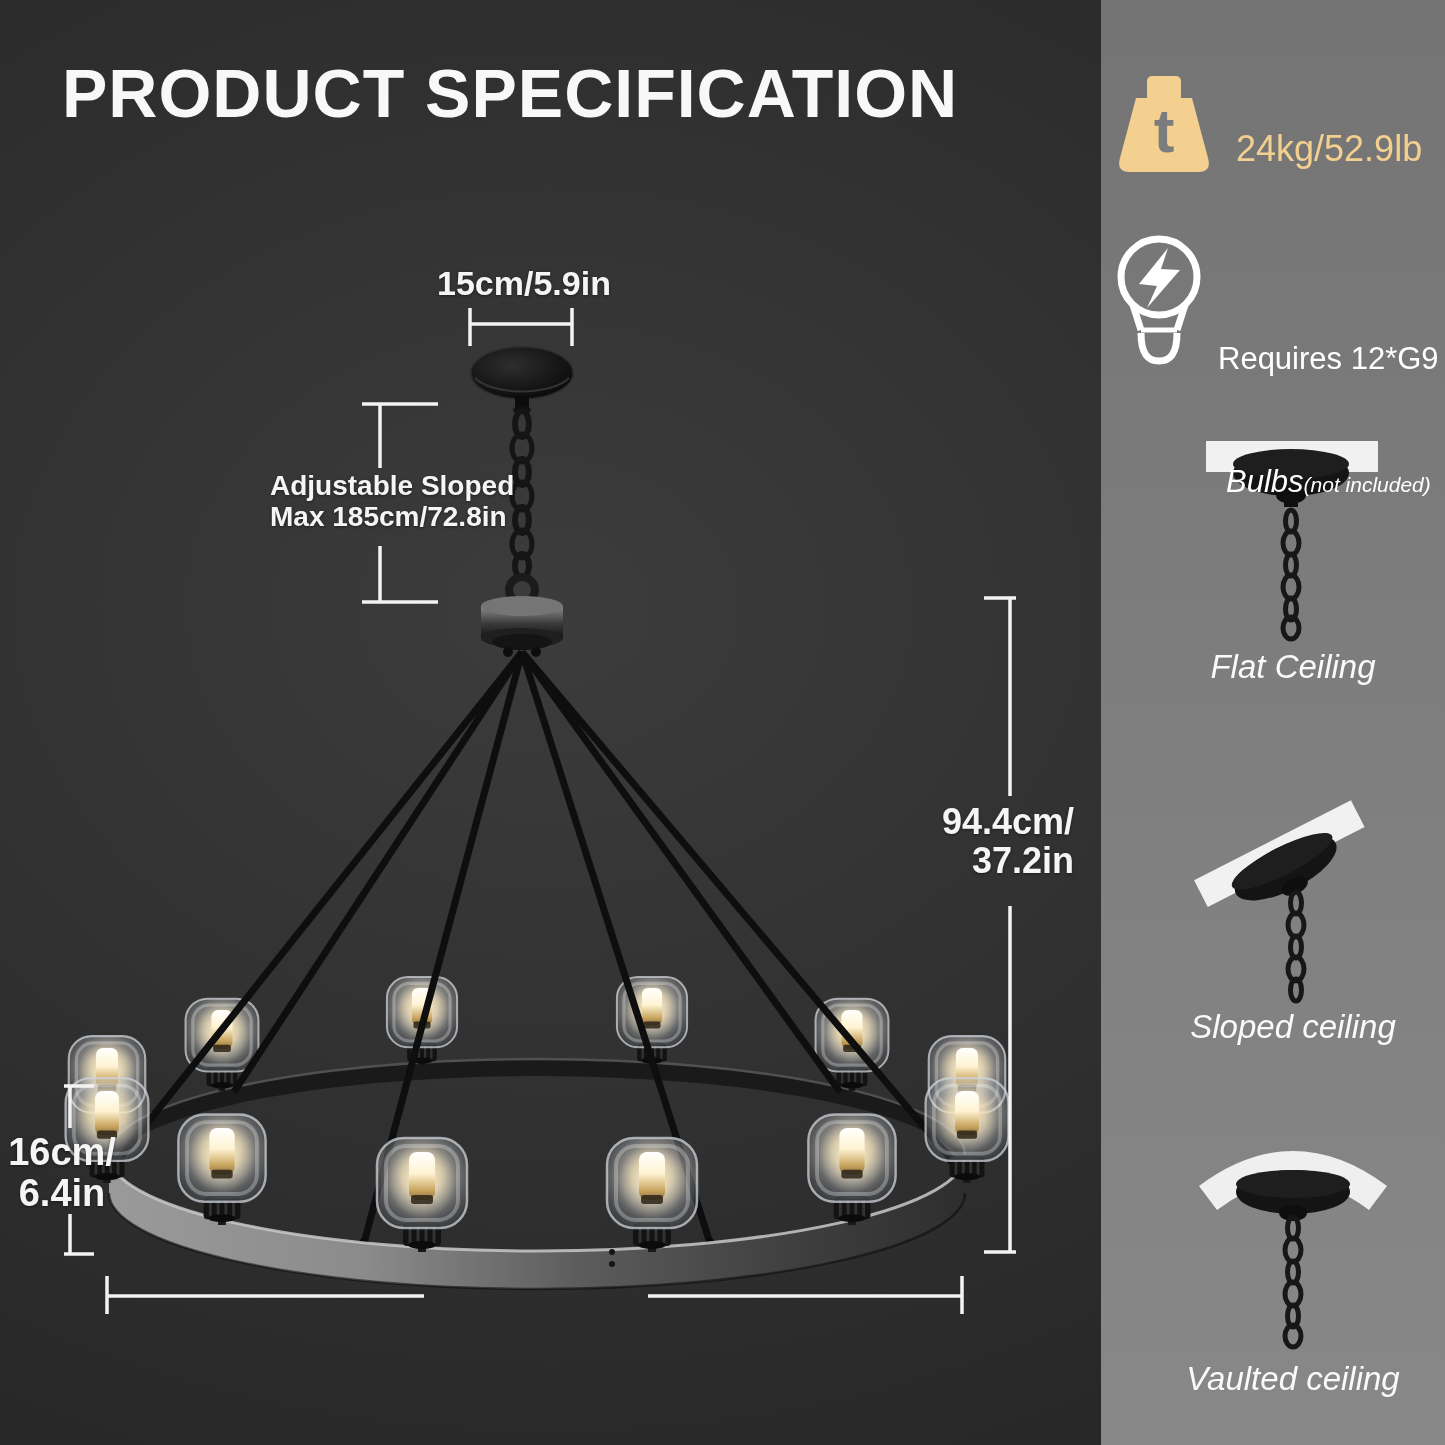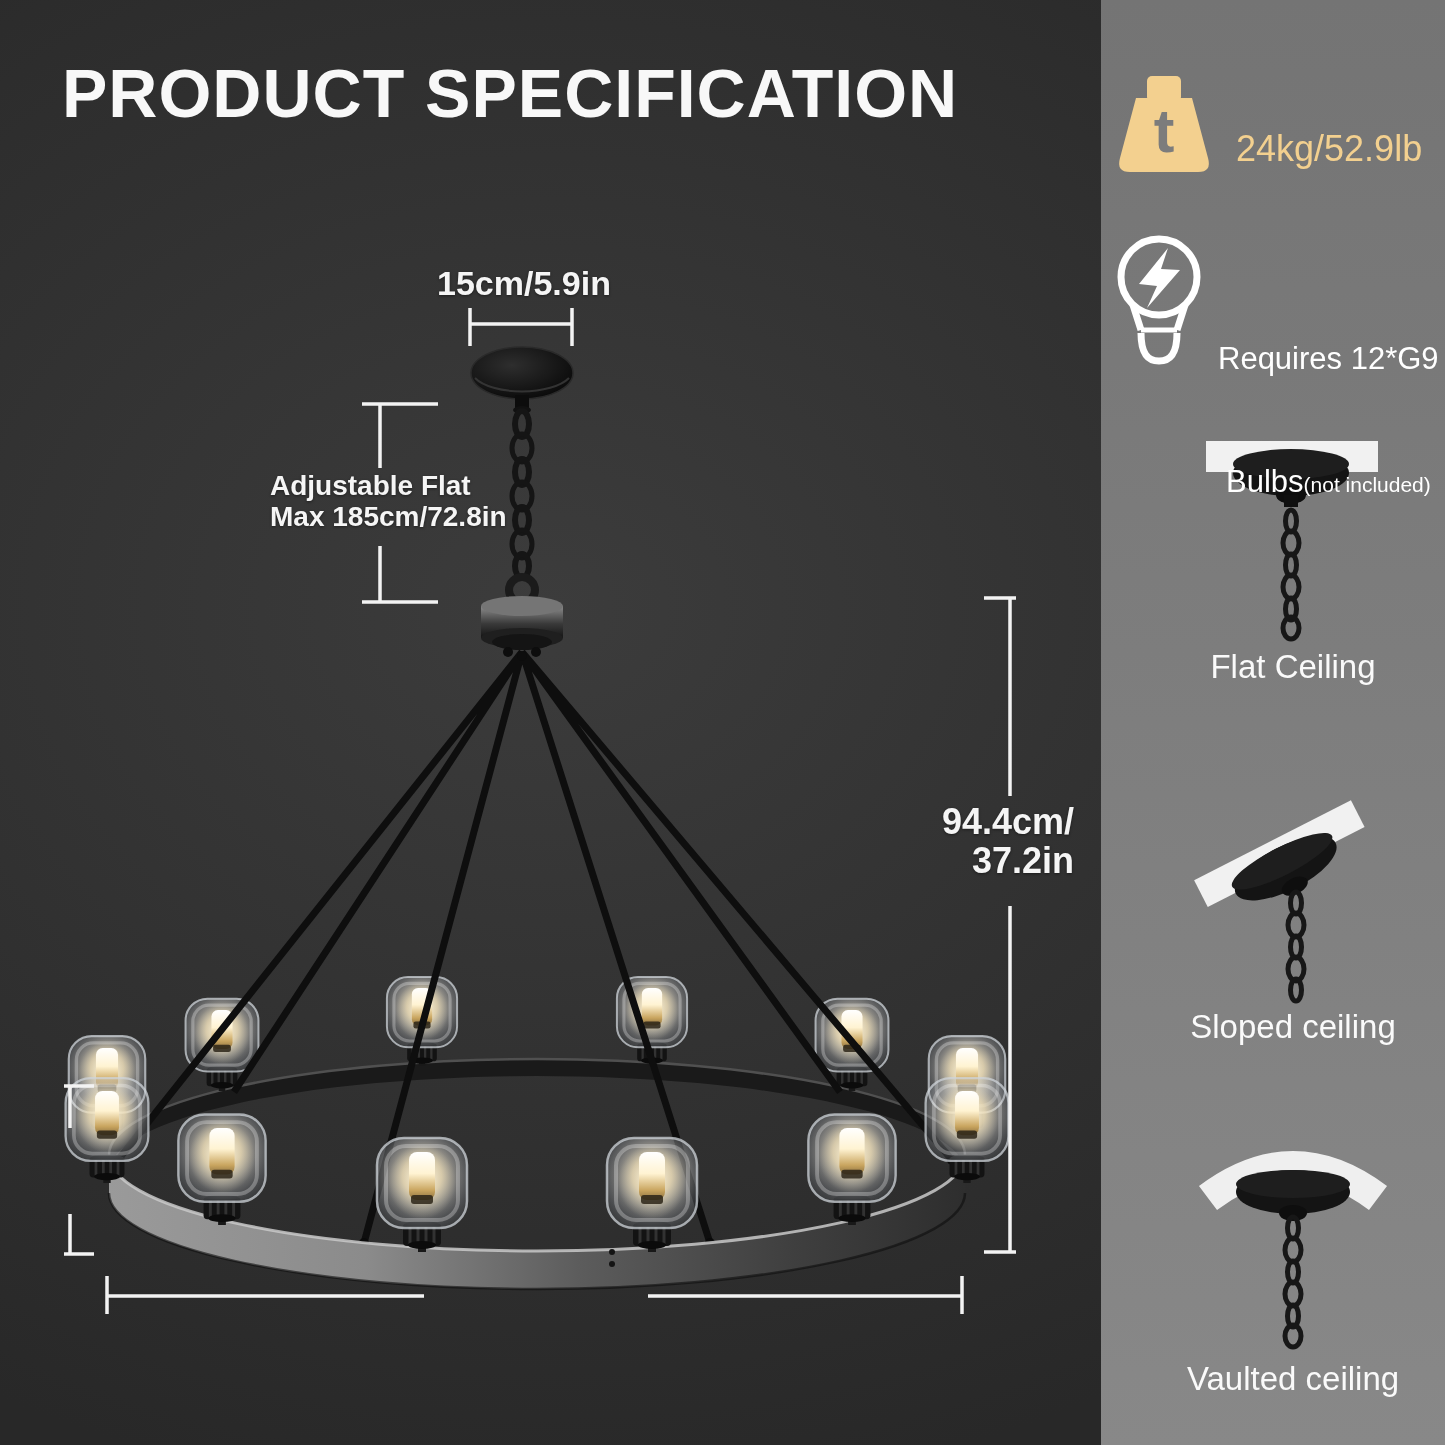--- a/index.html
+++ b/index.html
@@ -23,25 +23,25 @@
   }
   .dim-canopy{left:524px;top:264px;font-size:34px;transform:translateX(-50%);}
   .dim-chain{left:270px;top:470px;font-size:28px;line-height:31px;}
   .dim-height{left:1008px;top:802px;font-size:36px;line-height:39px;text-align:right;transform:translateX(-50%);}
   .dim-ring{left:62px;top:1132px;font-size:38px;line-height:41px;text-align:center;transform:translateX(-50%);}
   .dim-diameter{left:534px;top:1274px;font-size:40px;transform:translateX(-50%);}
   .weight-value{
     position:absolute;left:1236px;top:108px;font-size:36px;color:#f3d08f;white-space:nowrap;margin-top:20px;
   }
   .bulb-text{position:absolute;left:1218px;top:256px;color:#ffffff;font-size:31px;line-height:41px;white-space:pre;}
-  .bulb-line2{padding-left:8px;}
+  .bulb-line2{padding-left:8px;font-style:italic;}
   .bulb-note{font-size:21px;}
   .mount-label{
     position:absolute;left:1293px;transform:translateX(-50%);
-    color:#fafafa;font-size:33px;white-space:nowrap;
+    color:#fafafa;font-size:33px;white-space:nowrap;font-style:italic;
   }
   .mount-flat{top:648px;}
   .mount-sloped{top:1008px;}
   .mount-vaulted{top:1360px;}
   .weight-glyph{
     position:absolute;left:1134px;top:96px;width:60px;height:70px;
     font-size:62px;font-weight:bold;color:#7c7c7c;text-align:center;line-height:70px;
   }
 </style>
 </head>
@@ -229,29 +229,33 @@
         <ellipse cx="1293" cy="1336" rx="8" ry="11"></ellipse>
       </g>
     </g>
   </svg>
 
   <div class="page-title">PRODUCT SPECIFICATION</div>
 
   <div class="dim dim-canopy">15cm/5.9in</div>
 
   <div class="dim dim-chain">
-    <div>Adjustable Flat</div>
+    <div>Adjustable Sloped</div>
     <div>Max 185cm/72.8in</div>
   </div>
 
   <div class="dim dim-height">
     <div>94.4cm/</div>
     <div>37.2in</div>
   </div>
 
+  <div class="dim dim-ring">
+    <div>16cm/</div>
+    <div>6.4in</div>
+  </div>
 
 
   <div class="weight-glyph">t</div>
   <div class="weight-value">24kg/52.9lb</div>
 
   <div class="bulb-text">
     <div>Requires 12*G9</div>
     <div class="bulb-line2"><span>Bulbs</span><span class="bulb-note">(not included)</span></div>
   </div>
 

